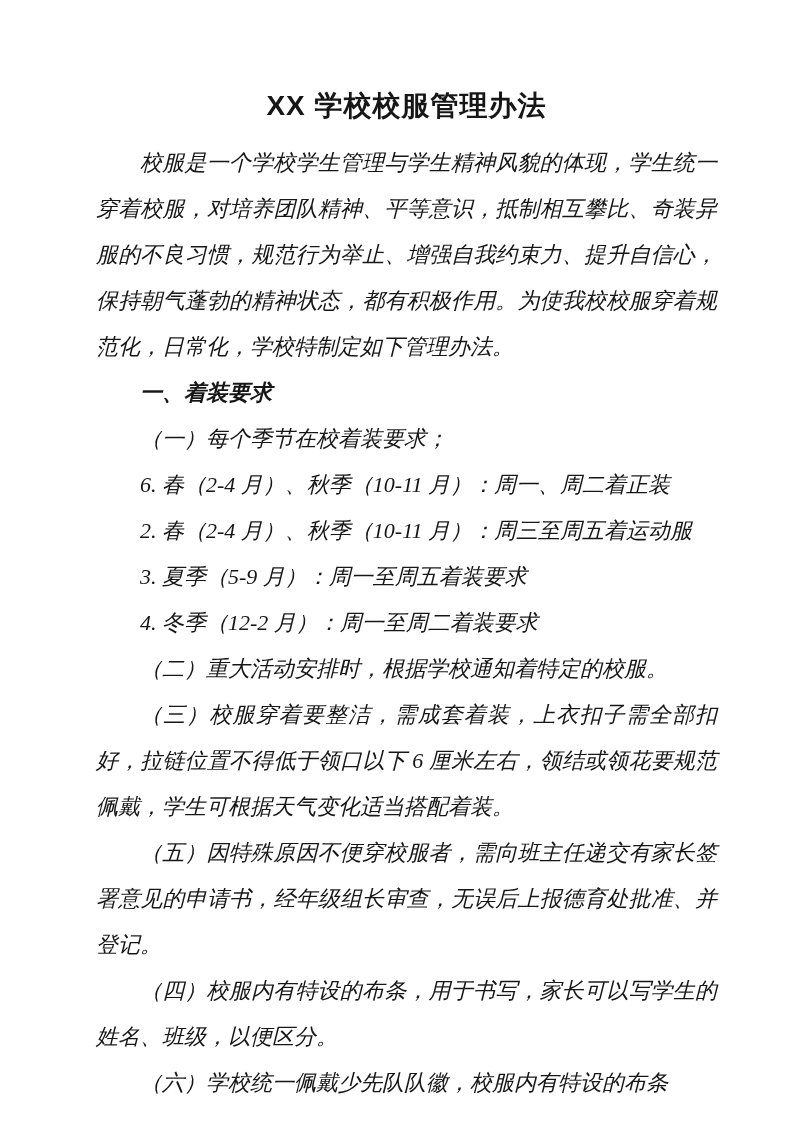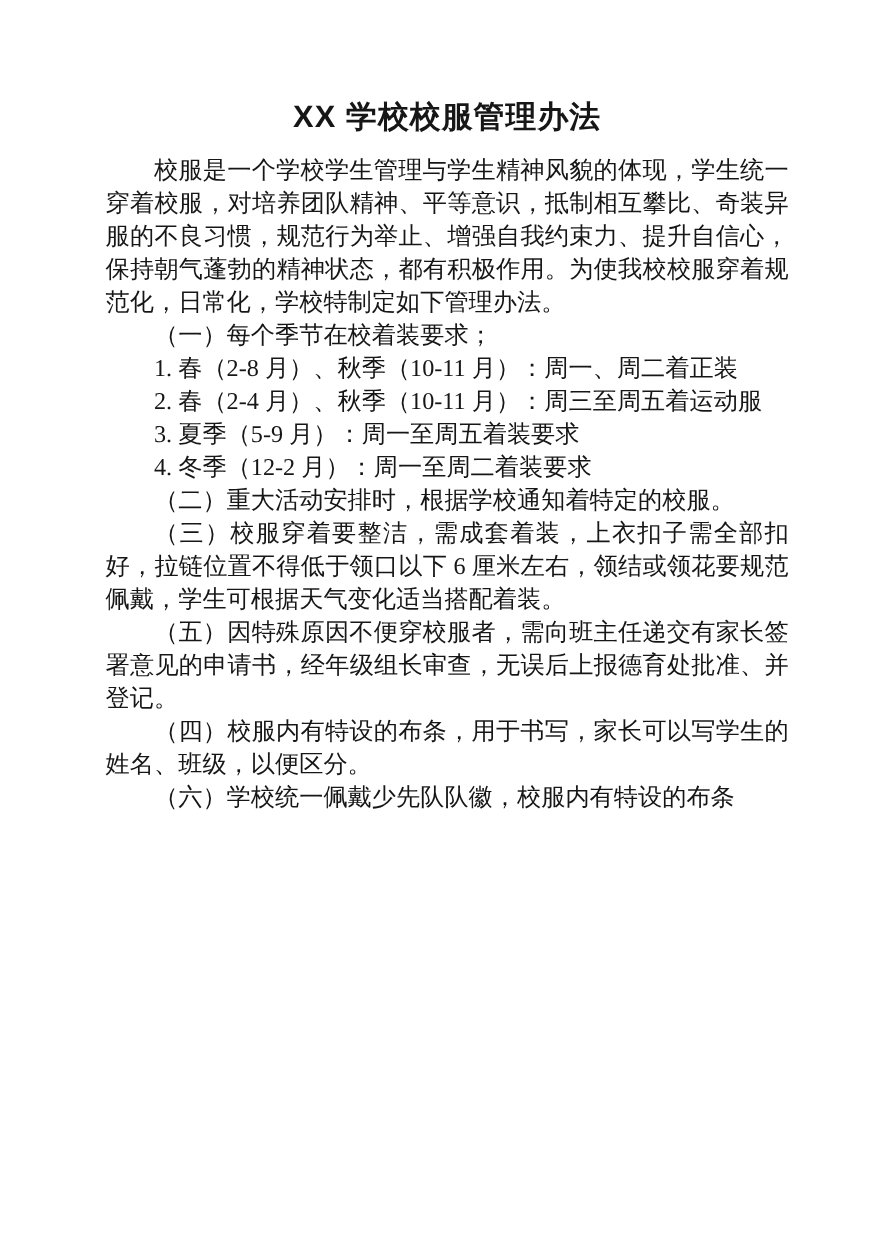--- a/index.html
+++ b/index.html
@@ -26,40 +26,42 @@
     font-weight: bold;
     font-size: 28px;
     line-height: 40px;
     text-align: center;
     letter-spacing: 1px;
   }
   .para {
     margin: 0;
     font-family: "Liberation Serif", "DejaVu Serif", serif;
     font-size: 22px;
-    line-height: 30px;
+    line-height: 46px;
     text-align: justify;
     text-indent: 2em;
     word-break: break-all;
+    font-style: italic;
   }
   .section-heading {
     font-weight: bold;
   }
 </style>
 </head>
 <body>
 
 <div class="page">
   <h1 class="doc-title">XX 学校校服管理办法</h1>
 
   <p class="para">校服是一个学校学生管理与学生精神风貌的体现，学生统一穿着校服，对培养团队精神、平等意识，抵制相互攀比、奇装异服的不良习惯，规范行为举止、增强自我约束力、提升自信心，保持朝气蓬勃的精神状态，都有积极作用。为使我校校服穿着规范化，日常化，学校特制定如下管理办法。</p>
 
+  <p class="para section-heading">一、着装要求</p>
 
   <p class="para">（一）每个季节在校着装要求；</p>
-  <p class="para">1. 春（2-8 月）、秋季（10-11 月）：周一、周二着正装</p>
+  <p class="para">6. 春（2-4 月）、秋季（10-11 月）：周一、周二着正装</p>
   <p class="para">2. 春（2-4 月）、秋季（10-11 月）：周三至周五着运动服</p>
   <p class="para">3. 夏季（5-9 月）：周一至周五着装要求</p>
   <p class="para">4. 冬季（12-2 月）：周一至周二着装要求</p>
   <p class="para">（二）重大活动安排时，根据学校通知着特定的校服。</p>
   <p class="para">（三）校服穿着要整洁，需成套着装，上衣扣子需全部扣好，拉链位置不得低于领口以下 6 厘米左右，领结或领花要规范佩戴，学生可根据天气变化适当搭配着装。</p>
   <p class="para">（五）因特殊原因不便穿校服者，需向班主任递交有家长签署意见的申请书，经年级组长审查，无误后上报德育处批准、并登记。</p>
   <p class="para">（四）校服内有特设的布条，用于书写，家长可以写学生的姓名、班级，以便区分。</p>
   <p class="para">（六）学校统一佩戴少先队队徽，校服内有特设的布条</p>
 </div>
 

